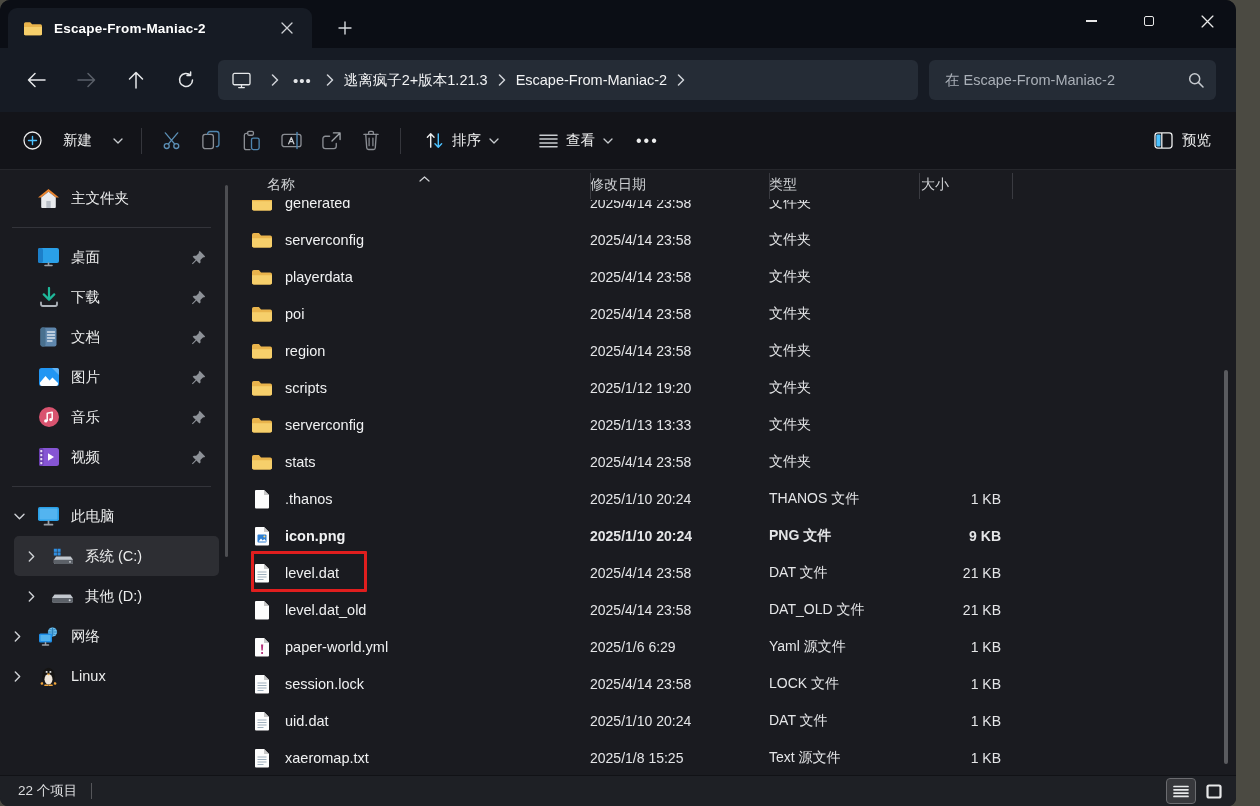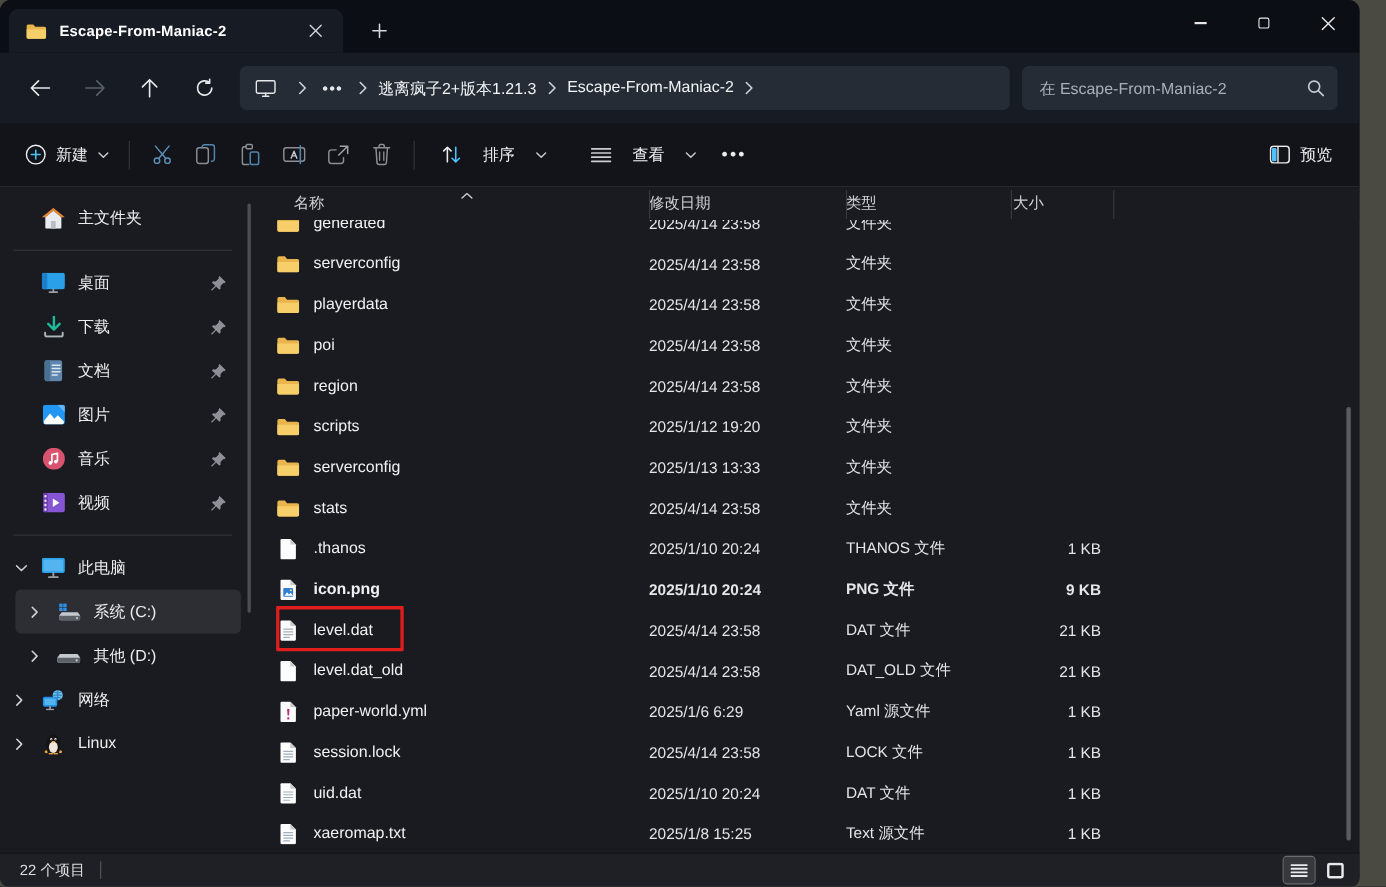--- a/index.html
+++ b/index.html
@@ -31,24 +31,24 @@
   .crumb-sep { color:#cfd3d8; margin:0 10px; display:flex; }
   .crumb { color:#f2f3f4; font-size:14.5px; white-space:nowrap; }
   .crumb-ellipsis { color:#e3e5e8; font-size:15px; letter-spacing:1px; padding:0 4px; }
   .search-pill { margin-left:11px; width:287px; height:40px; background:#252c36; border-radius:6px;
                  display:flex; align-items:center; padding:0 12px 0 16px; }
   .search-text { color:#aab0b8; font-size:14.5px; flex:1; white-space:nowrap; overflow:hidden; }
 
   
   .toolbar { height:58px; background:#131419; border-bottom:1px solid #26272c; display:flex; align-items:center; flex:none; }
   .tb-btn { display:flex; align-items:center; height:40px; border-radius:5px; color:#eceded; font-size:14.5px; padding:0 9px; }
-  .tb-new { margin-left:14px; gap:9px;text-align:center; }
+  .tb-new { margin-left:14px; gap:21px;text-align:center; }
   .tb-ico { width:40px; height:40px; display:flex; align-items:center; justify-content:center; }
   .tb-sep { width:1px; height:26px; background:#35363c; margin:0 9px; }
-  .tb-label-btn { gap:19px; }
+  .tb-label-btn { gap:8px; }
   .chev { display:flex; color:#c9ccd0; }
   .tb-more { color:#eceded; letter-spacing:2px; font-size:16px; padding:0 14px; }
   .tb-preview { margin-left:auto; margin-right:16px; gap:9px; }
 
   
   .main { flex:1; display:flex; min-height:0; position:relative; }
   .sidebar { width:237px; flex:none; position:relative; padding-top:8px; }
   .side-item { display:flex; align-items:center; height:40px; padding-left:14px; margin-right:18px; border-radius:5px;
                color:#eceded; font-size:14.5px; }
   .side-item.selected { background:#2d2e33; }

